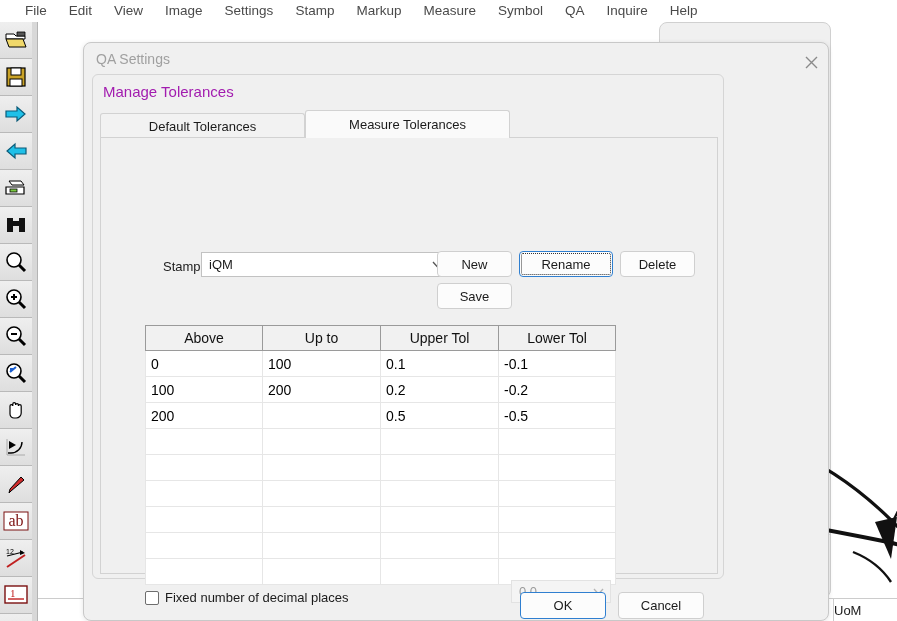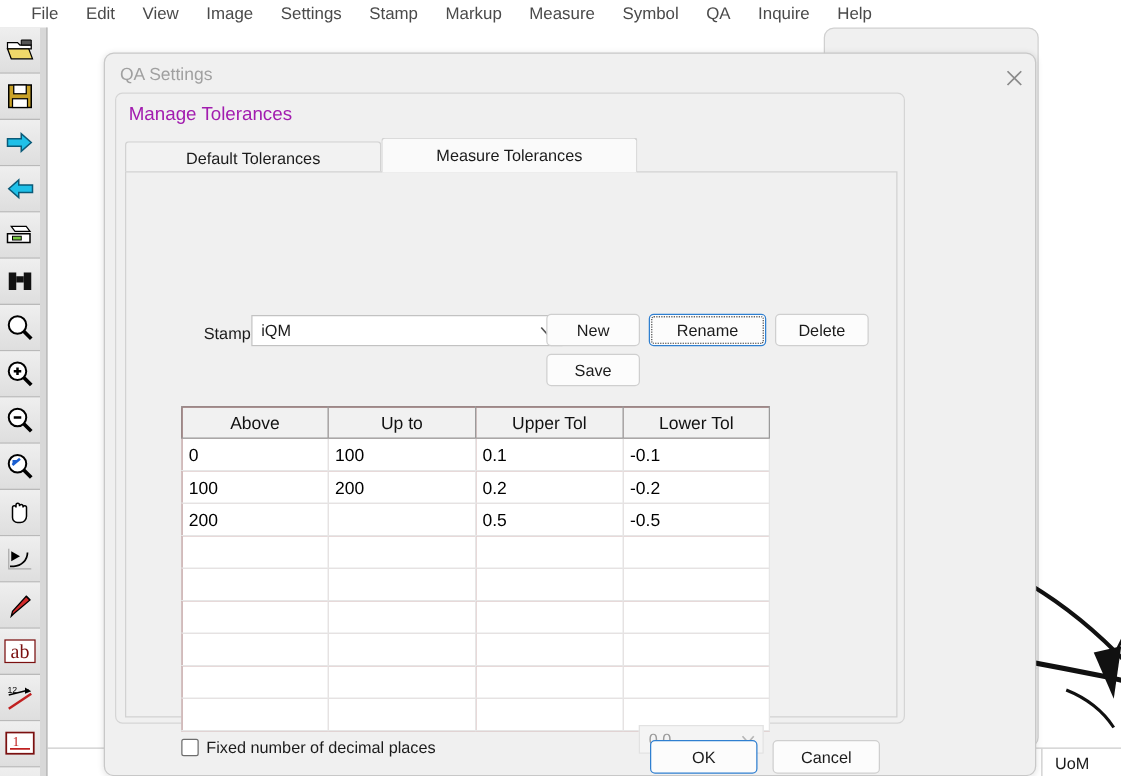--- a/index.html
+++ b/index.html
@@ -113,21 +113,20 @@
     box-sizing: border-box;
   }
   #uom-cell {
     position: absolute;
     left: 795px; top: 577px;
     width: 64px; height: 22px;
     border-left: 1px solid #cccccc;
     font-size: 13px;
     display: flex;
     align-items: center;
-    padding-left: 10px;
     box-sizing: border-box;
   }
 
   
   #dialog {
     position: absolute;
     left: 44px; top: 42px;
     width: 746px; height: 579px;
     background: #f0f0f0;
     border: 1px solid #c8c8c8;
@@ -265,21 +264,21 @@
   }
   #btn-delete { left: 519px; top: 113px; width: 75px; height: 26px; }
   #btn-save   { left: 336px; top: 145px; width: 75px; height: 26px; }
 
   
   #tol-table {
     position: absolute;
     left: 44px; top: 187px;
     width: 466px;
     border-collapse: collapse;
-    background: #7f1d1d;
+    background: #f9a8d4;
     table-layout: fixed;
   }
   #tol-table th {
     height: 24px;
     background: #f1f1f1;
     border: 1px solid #9a9a9a;
     font-size: 14px;
     font-weight: normal;
     color: #111;
     text-align: center;

